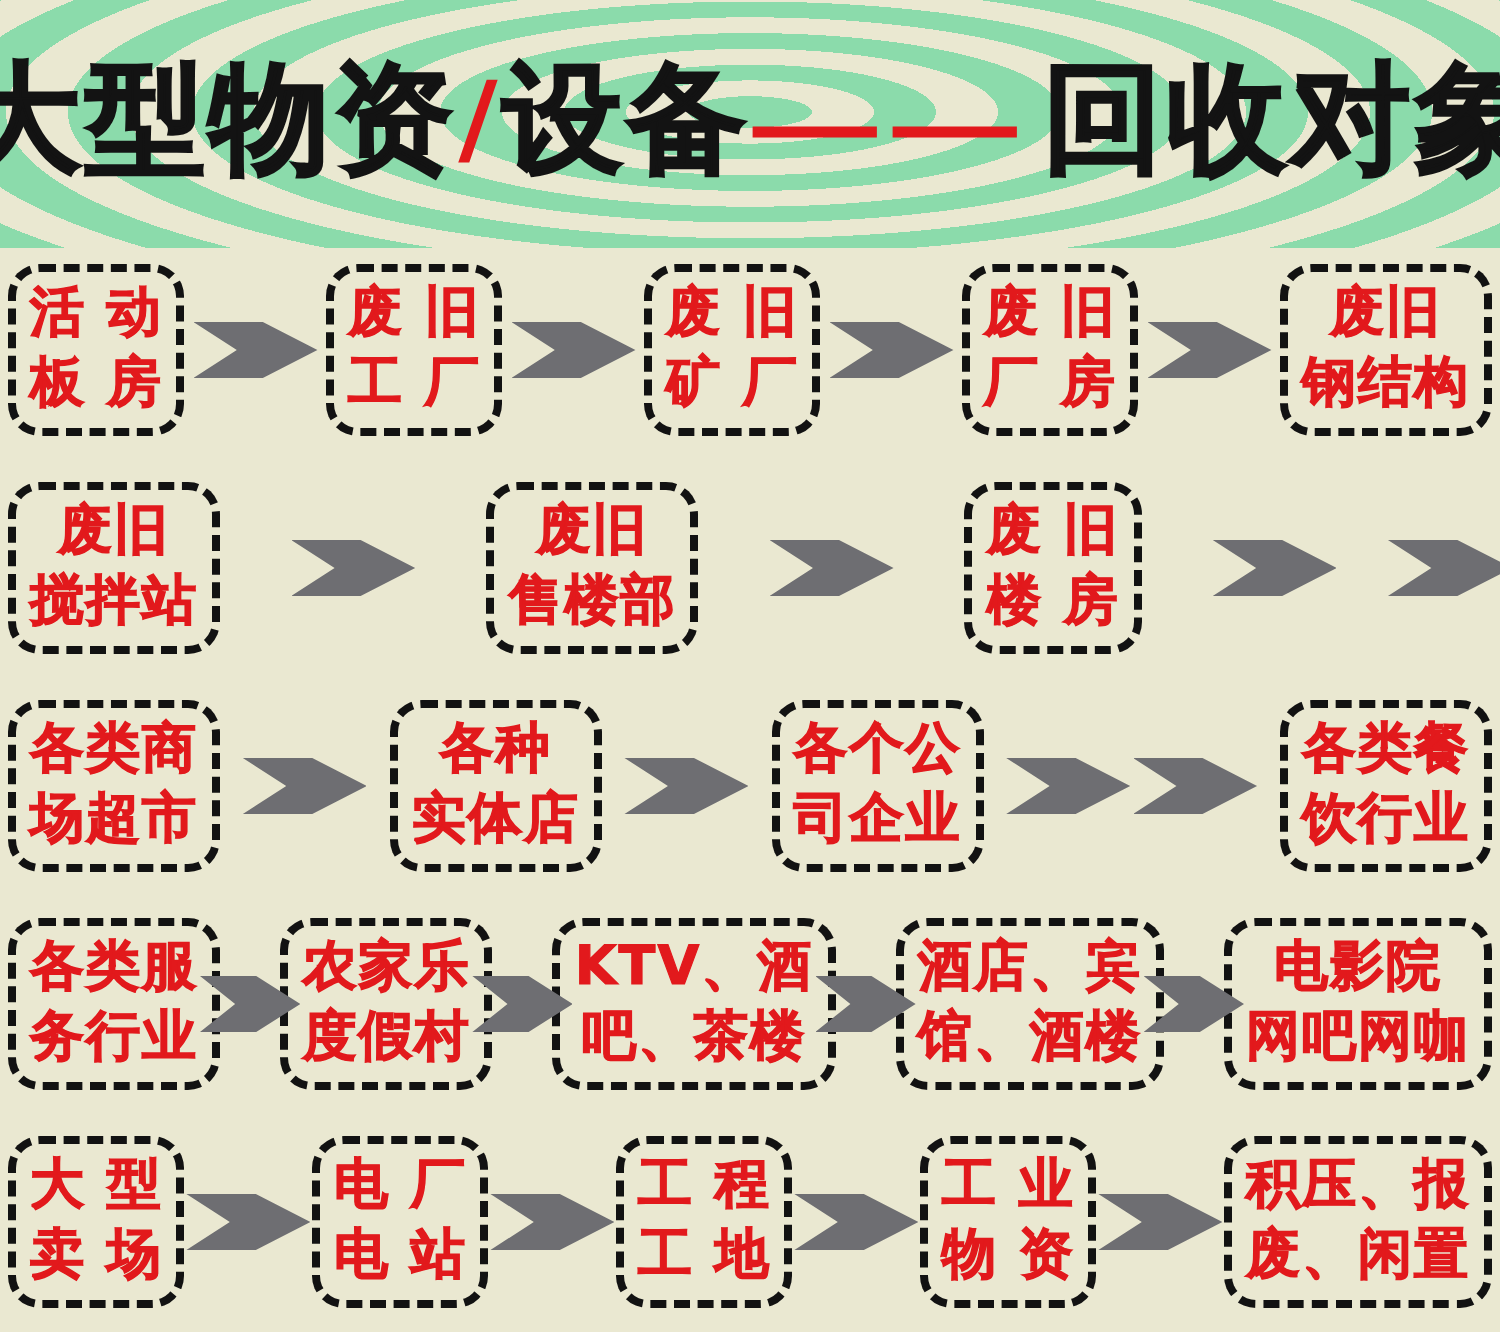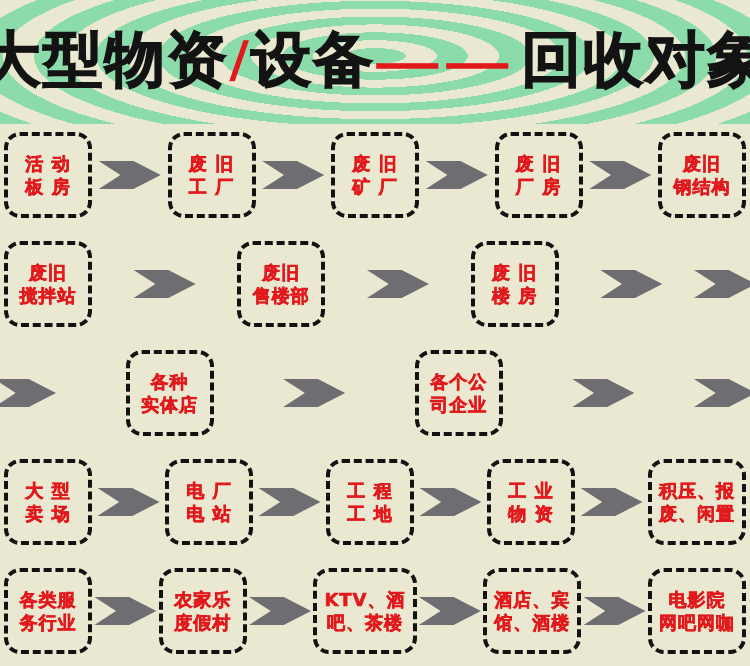--- a/index.html
+++ b/index.html
@@ -66,21 +66,21 @@
     min-width:88px;
     min-height:86px;
     display:flex;
     align-items:center;
     justify-content:center;
     padding:4px 7px;
     flex-shrink:0;
   }
   .box-text{
     color:var(--text-red);
-    font-size:18px;
+    font-size:27px;
     font-weight:900;
     line-height:1.28;
     letter-spacing:1px;
     text-align:center;
     white-space:pre-line;
     -webkit-text-stroke:0.6px var(--text-red);
   }
   .arrow{
     width:62px;
     height:28px;
@@ -142,32 +142,67 @@
       <div class="arrow"></div>
       <div class="box">
           <span class="box-text">废 旧
 楼 房</span>
         </div>
       <div class="arrow"></div>
       <div class="arrow"></div>
     </div>
 
     <div class="row">
+      <div class="box">
+          <span class="box-text">各类商
+场超市</span>
+        </div>
       <div class="arrow"></div>
       <div class="box">
           <span class="box-text">各种
 实体店</span>
         </div>
       <div class="arrow"></div>
       <div class="box">
           <span class="box-text">各个公
 司企业</span>
         </div>
       <div class="arrow"></div>
       <div class="arrow"></div>
+      <div class="box">
+          <span class="box-text">各类餐
+饮行业</span>
+        </div>
+    </div>
+
+    <div class="row">
+      <div class="box">
+          <span class="box-text">各类服
+务行业</span>
+        </div>
+      <div class="arrow"></div>
+      <div class="box">
+          <span class="box-text">农家乐
+度假村</span>
+        </div>
+      <div class="arrow"></div>
+      <div class="box">
+          <span class="box-text">KTV、酒
+吧、茶楼</span>
+        </div>
+      <div class="arrow"></div>
+      <div class="box">
+          <span class="box-text">酒店、宾
+馆、酒楼</span>
+        </div>
+      <div class="arrow"></div>
+      <div class="box">
+          <span class="box-text">电影院
+网吧网咖</span>
+        </div>
     </div>
 
     <div class="row">
       <div class="box">
           <span class="box-text">大 型
 卖 场</span>
         </div>
       <div class="arrow"></div>
       <div class="box">
           <span class="box-text">电 厂
@@ -183,41 +218,14 @@
           <span class="box-text">工 业
 物 资</span>
         </div>
       <div class="arrow"></div>
       <div class="box">
           <span class="box-text">积压、报
 废、闲置</span>
         </div>
     </div>
 
-    <div class="row">
-      <div class="box">
-          <span class="box-text">各类服
-务行业</span>
-        </div>
-      <div class="arrow"></div>
-      <div class="box">
-          <span class="box-text">农家乐
-度假村</span>
-        </div>
-      <div class="arrow"></div>
-      <div class="box">
-          <span class="box-text">KTV、酒
-吧、茶楼</span>
-        </div>
-      <div class="arrow"></div>
-      <div class="box">
-          <span class="box-text">酒店、宾
-馆、酒楼</span>
-        </div>
-      <div class="arrow"></div>
-      <div class="box">
-          <span class="box-text">电影院
-网吧网咖</span>
-        </div>
-    </div>
-
   </div>
 </div>
 
 </body></html>

